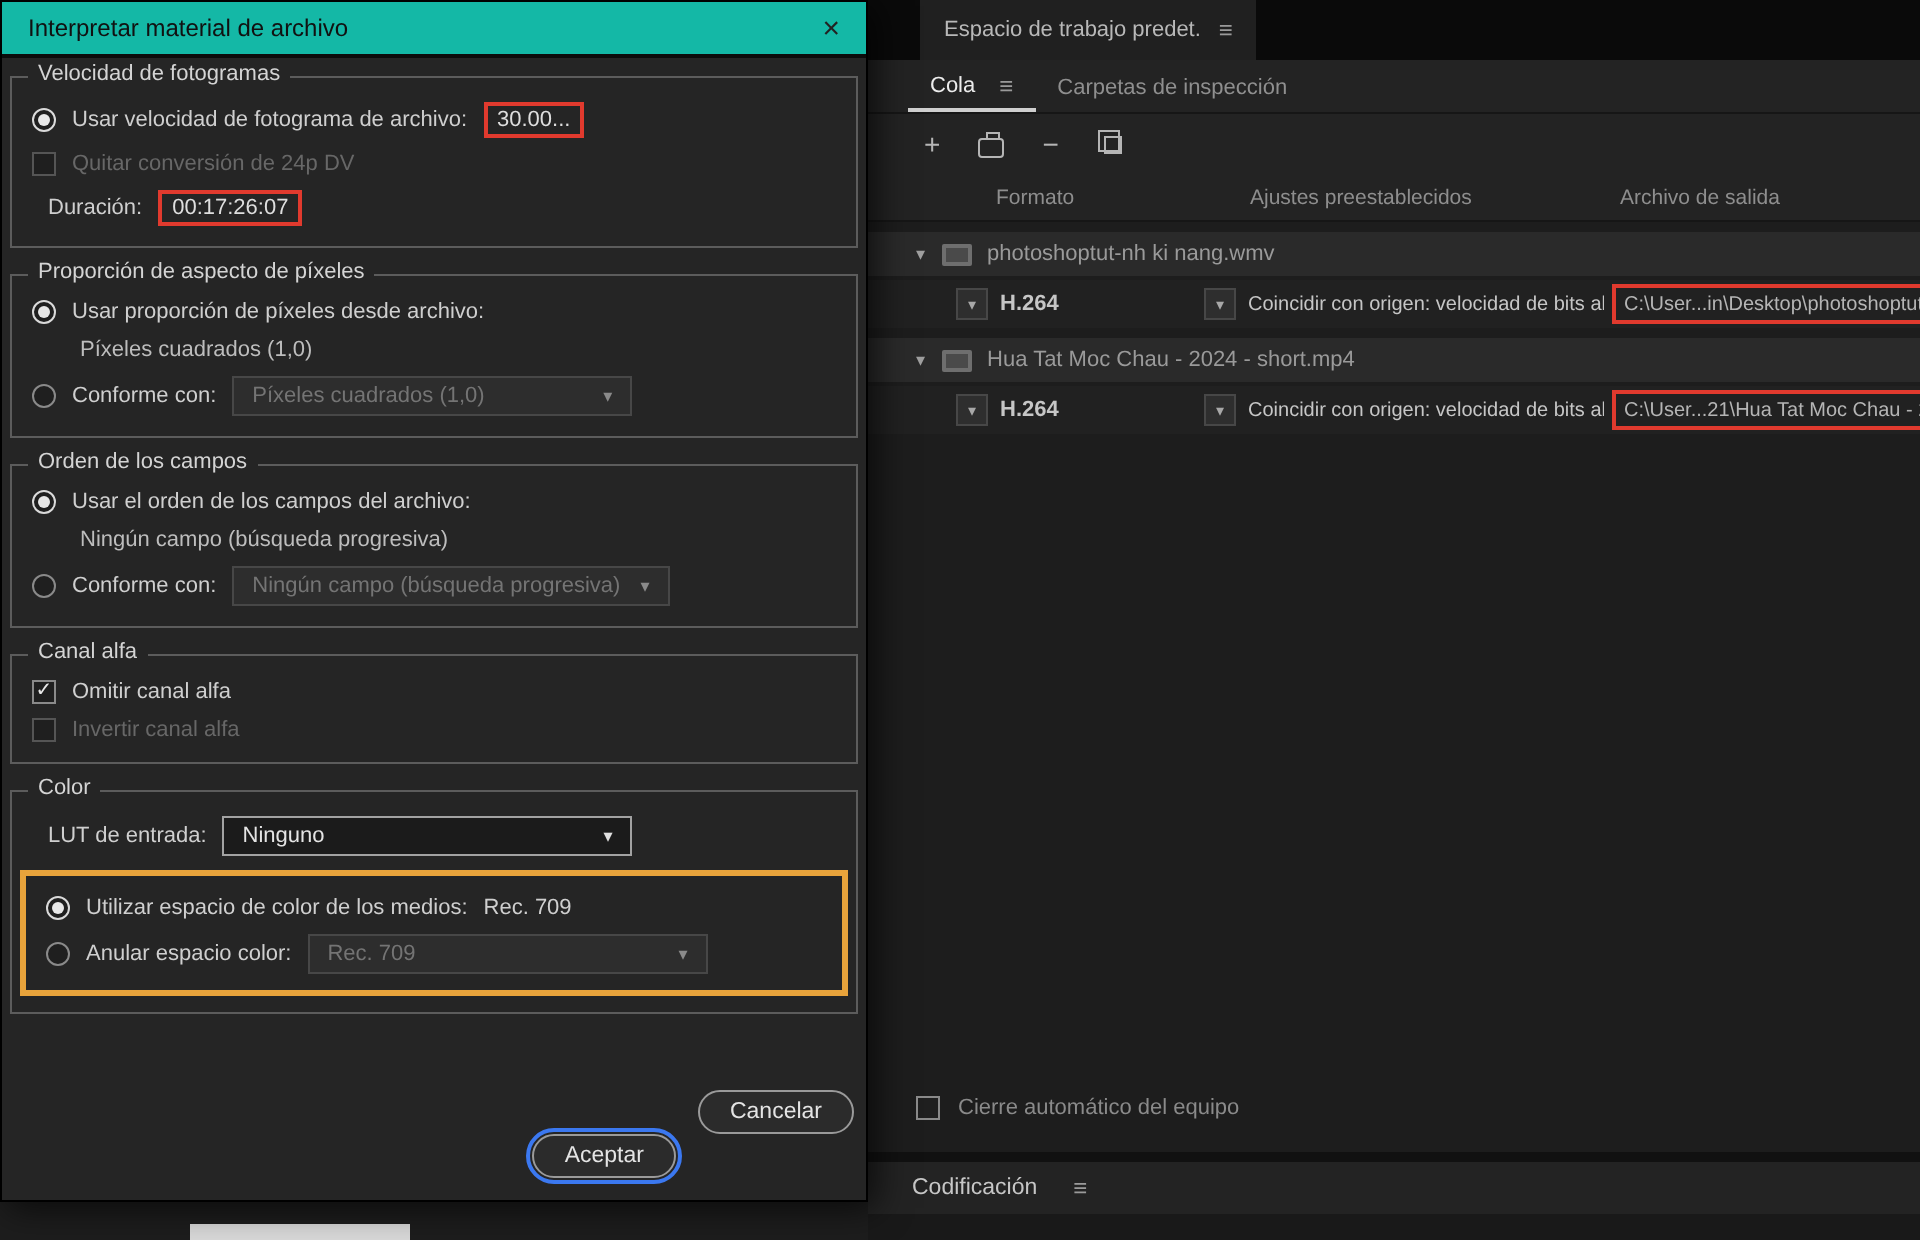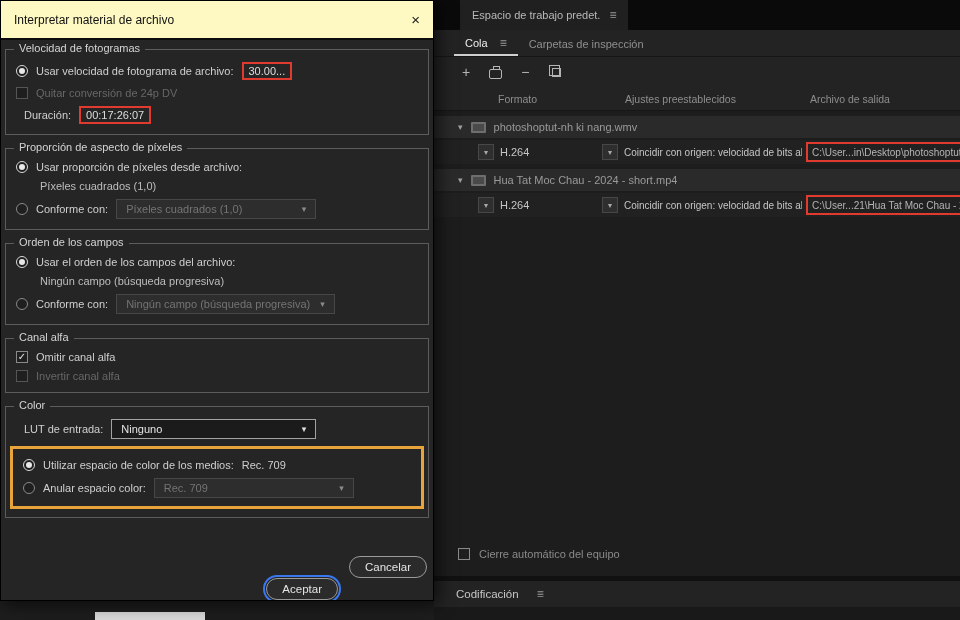--- a/index.html
+++ b/index.html
@@ -33,37 +33,37 @@
   .file-row { height:22px; background:#2a2a2a; margin-top:5px; display:flex; align-items:center; gap:8px; padding-left:24px; }
   .chev { color:#9f9f9f; font-size:9px; }
   .film-icon { width:15px; height:11px; background:#6e6e6e; border-radius:1px; position:relative; flex:none; }
   .film-icon::before { content:""; position:absolute; left:2px; right:2px; top:2px; bottom:2px; background:#4a4a4a; }
   .filename { color:#9a9a9a; font-size:11px; white-space:nowrap; }
 
   .preset-row { height:24px; background:#212121; margin-top:2px; position:relative; }
   .chev-box { position:absolute; top:4px; width:16px; height:16px; background:#2e2e2e; border:1px solid #474747; color:#a8a8a8; font-size:8px; display:flex; align-items:center; justify-content:center; }
   .pr-chev1 { left:44px; }
   .pr-chev2 { left:168px; }
-  .pr-format { position:absolute; left:66px; top:6px; font-size:11px; color:#c6c6c6; }
+  .pr-format { position:absolute; left:66px; top:6px; font-size:11px; color:#c6c6c6;font-weight:bold; }
   .pr-preset { position:absolute; left:190px; top:7px; font-size:10px; color:#c6c6c6; white-space:nowrap; width:178px; overflow:hidden; }
   .pr-output { position:absolute; left:372px; right:-2px; top:2px; bottom:2px; border:2px solid #e13a2e; display:flex; align-items:center; padding:0 4px; overflow:hidden; }
   .path-text { font-size:10px; color:#b5b5b5; white-space:nowrap; }
 
   .auto-shutdown { position:absolute; left:24px; top:548px; display:flex; gap:9px; }
   .shutdown-label { font-size:11px; color:#8a8a8a; }
 
   .encoding { position:absolute; left:0; right:0; top:576px; bottom:0; background:#191919; border-top:5px solid #111111; }
   .encoding-header { height:26px; background:#232323; display:flex; align-items:center; gap:18px; padding-left:22px; color:#c6c6c6; font-size:11.5px; }
 
   .bottom-left { position:absolute; left:0; top:601px; width:434px; height:19px; background:#1d1d1d; }
   .light-fragment { position:absolute; left:95px; top:11px; width:110px; height:8px; background:#d9d9d9; }
 
   
   .dialog { position:absolute; left:0; top:0; width:434px; height:601px; background:#252525; border:1px solid #000; box-shadow:4px 3px 16px rgba(0,0,0,0.65); display:flex; flex-direction:column; overflow:hidden; }
-  .titlebar { height:39px; background:#fef9c3; display:flex; align-items:center; justify-content:space-between; padding:0 13px; border-bottom:2px solid #0c0c0c; flex:none; }
+  .titlebar { height:28px; background:#14b8a6; display:flex; align-items:center; justify-content:space-between; padding:0 13px; border-bottom:2px solid #0c0c0c; flex:none; }
   .titlebar .title { font-size:12px; color:#111; }
   .close-btn { color:#222; font-size:15px; line-height:15px; cursor:default; }
 
   .dialog-body { flex:1; display:flex; flex-direction:column; padding:9px 4px 10px; overflow:hidden;border-radius:20px; }
   .group { border:1px solid #5c5c5c; position:relative; padding:12px 10px 8px; margin-bottom:13px; flex:none; }
   .legend { position:absolute; top:-8px; left:8px; background:#252525; padding:0 5px; font-size:11px; color:#d4d4d4; }
 
   .row { display:flex; align-items:center; gap:8px; margin-bottom:7px; font-size:11px; color:#cfcfcf; }
   .row.last { margin-bottom:2px; }
   .indent { padding-left:24px; color:#bdbdbd; }

